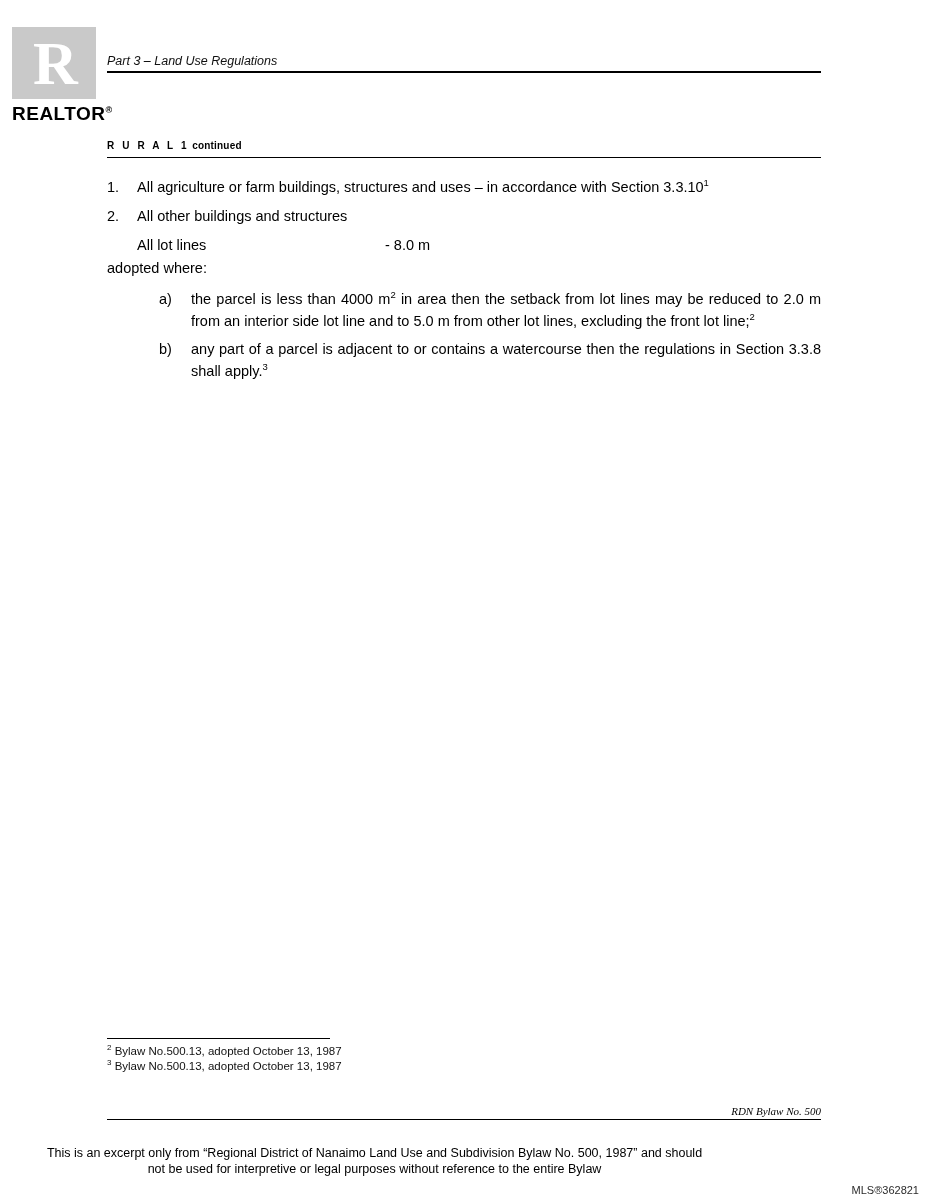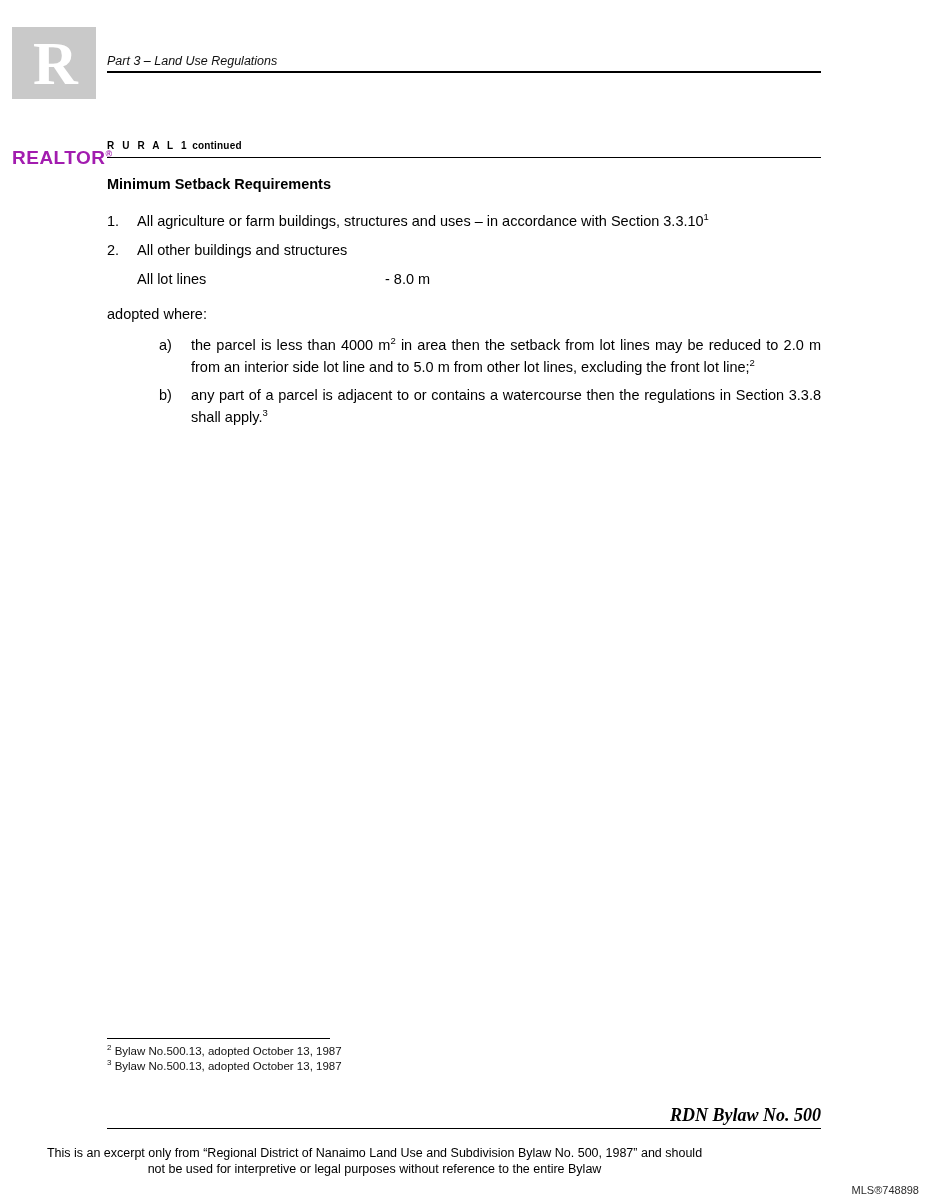--- a/index.html
+++ b/index.html
@@ -41,22 +41,21 @@
     line-height: 68px;
   }
   .logo-word {
     position: absolute;
     left: 0px;
     top: 76px;
     font-family: "Liberation Sans", sans-serif;
     font-size: 19px;
     font-weight: bold;
     letter-spacing: 0.5px;
-    color: #a21caf;
-    margin-top: 44px;
+    color: #000000;
   }
   .logo-reg {
     font-size: 9px;
     vertical-align: super;
   }
 
   
   .header-row {
     position: absolute;
     left: 107px;
@@ -112,21 +111,20 @@
   .num-item .num {
     position: absolute;
     left: 0;
     top: 0;
   }
   .lotline-row {
     position: relative;
     font-size: 14.5px;
     line-height: 23px;
     padding-left: 30px;
-    margin-bottom: 12px;
   }
   .lotline-row .val {
     position: absolute;
     left: 278px;
     top: 0;
   }
   .except {
     font-size: 14.5px;
     line-height: 23px;
     margin: 0 0 8px 0;
@@ -178,22 +176,22 @@
   .footer {
     position: absolute;
     left: 107px;
     top: 1105px;
     width: 714px;
     text-align: right;
   }
   .footer-bylaw {
     font-family: "Liberation Serif", serif;
     font-style: italic;
-    font-weight: bold;
-    font-size: 18px;
+    font-weight: normal;
+    font-size: 11px;
     padding-bottom: 2px;
   }
   .footer-rule {
     border-bottom: 1.6px solid #000;
     width: 714px;
   }
   .footer-page {
     font-family: "Liberation Serif", serif;
     font-style: italic;
     font-size: 12.5px;
@@ -237,21 +235,20 @@
 </div>
 
 <div class="content">
 
   <div class="section-title">
     <span class="spaced">R U R A L  1</span>
     <span>continued</span>
   </div>
   <div class="title-rule"></div>
 
-  <div class="subhead">Minimum Setback Requirements</div>
 
   <div class="num-item">
     <span class="num">1.</span>
     <span>All agriculture or farm buildings, structures and uses – in accordance with Section 3.3.10</span><sup>1</sup>
   </div>
 
   <div class="num-item">
     <span class="num">2.</span>
     <span>All other buildings and structures</span>
   </div>
@@ -288,13 +285,13 @@
 <div class="footer">
   <div class="footer-bylaw">RDN Bylaw No. 500</div>
   <div class="footer-rule"></div>
 </div>
 
 <div class="disclaimer">
   <div>This is an excerpt only from “Regional District of Nanaimo Land Use and Subdivision Bylaw No. 500, 1987” and should</div>
   <div>not be used for interpretive or legal purposes without reference to the entire Bylaw</div>
 </div>
 
-<div class="mls">MLS®748898</div>
+<div class="mls">MLS®362821</div>
 
 </body></html>

